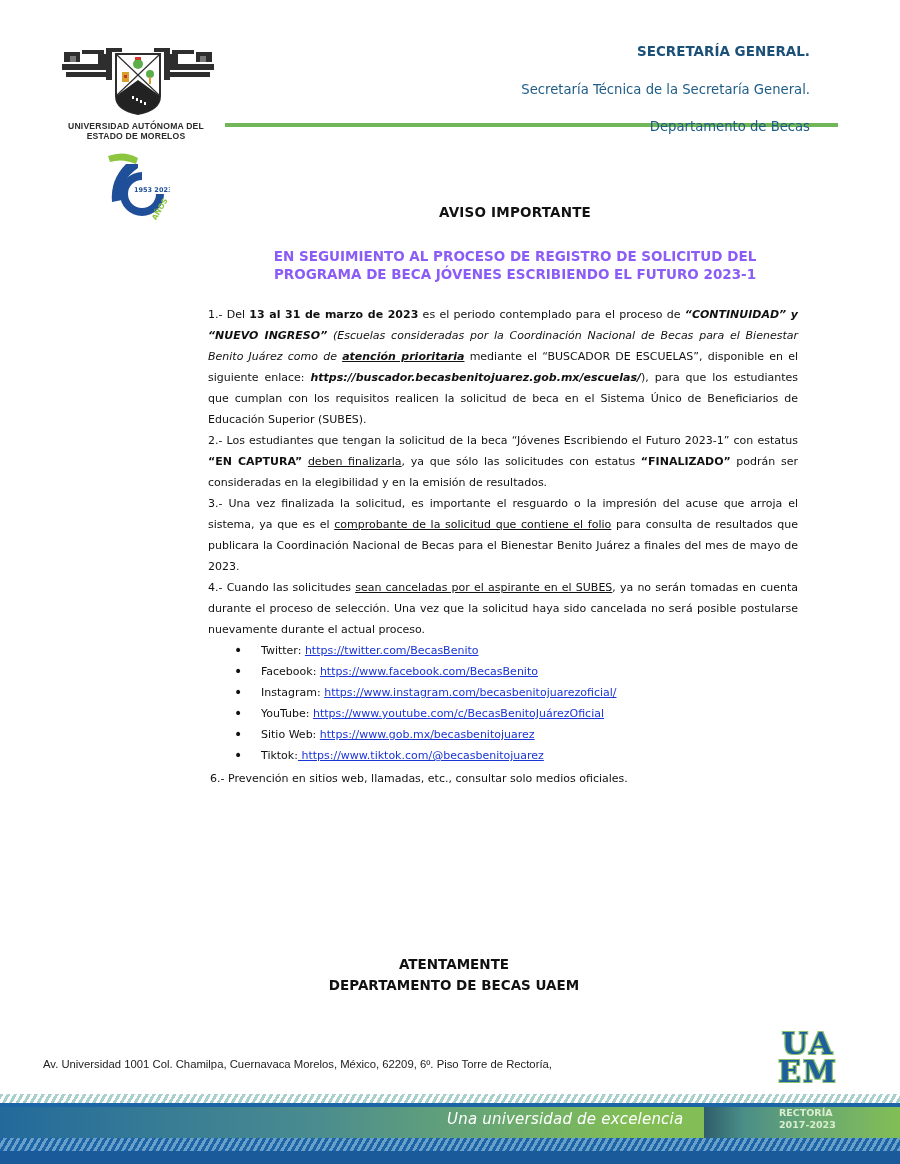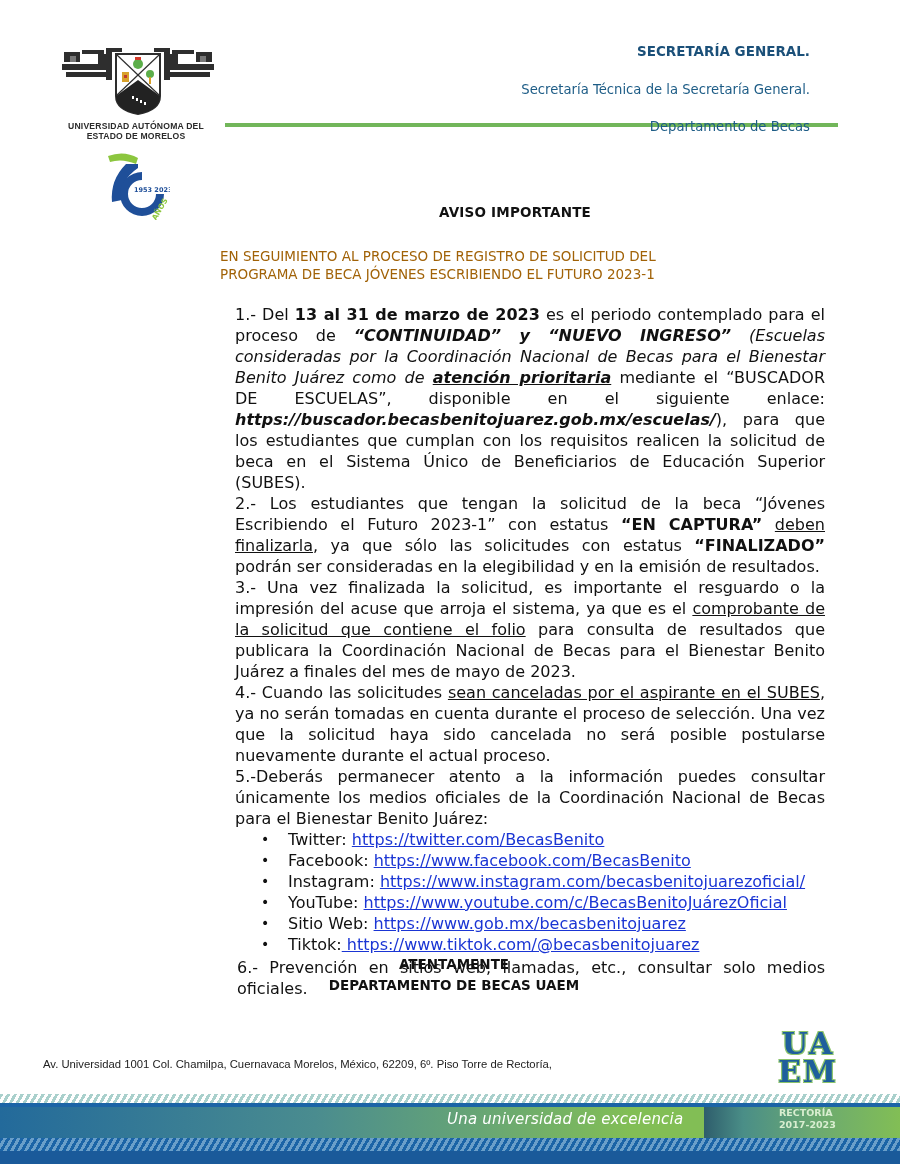--- a/index.html
+++ b/index.html
@@ -16,25 +16,25 @@
   .header-green-line { position: absolute; left: 225px; top: 123px; width: 613px; height: 4px; background: #72b65a; }
 
   .hdr-right { position: absolute; right: 90px; text-align: right; color: #1d5c86; }
   .hdr-title { top: 43px; font-weight: bold; font-size: 13.5px; color: #1b5079; margin-left: 11px; }
   .hdr-sub1 { top: 82px; font-size: 13.2px; }
   .hdr-sub2 { top: 119px; font-size: 13.2px; }
 
   
   .aviso { position: absolute; left: 0; width: 1030px; top: 204px; text-align: center;
            font-weight: bold; font-size: 13.5px; color: #111; letter-spacing: 0.2px; }
-  .subtitle { position: absolute; left: 220px; width: 590px; top: 247px; text-align: left;
-              font-weight: normal; font-size: 13.5px; line-height: 18px; color: #a16207; }
+  .subtitle { position: absolute; left: 220px; width: 590px; top: 247px; text-align: center;
+              font-weight: bold; font-size: 13.5px; line-height: 18px; color: #8b5cf6; }
 
-  .content { position: absolute; left: 235px; top: 304px; width: 590px;
-             font-size: 16px; line-height: 21px; color: #111; }
+  .content { position: absolute; left: 208px; top: 304px; width: 590px;
+             font-size: 11px; line-height: 21px; color: #111; }
   .content p { margin: 0; text-align: justify; }
   .content b { font-weight: bold; }
   .content .it { font-style: italic; }
   .content u { text-decoration: underline; }
   .lnk { color: #1a35d4; text-decoration: underline; }
 
   .social { list-style: none; margin: 0; padding: 0 0 0 26px; }
   .social li { position: relative; padding-left: 27px; line-height: 21px; white-space: nowrap; }
   .social li::before { content: "•"; position: absolute; left: 0; top: 0; font-size: 14px; }
 
@@ -138,21 +138,20 @@
 
 <div class="content">
   <p><span>1.- Del </span><b>13 al 31 de marzo de 2023</b><span> es el periodo contemplado para el proceso de </span><b class="it">“CONTINUIDAD” y “NUEVO INGRESO”</b><span class="it"> (Escuelas consideradas por la Coordinación Nacional de Becas para el Bienestar Benito Juárez como de </span><b class="it"><u>atención prioritaria</u></b><span> mediante el “BUSCADOR DE ESCUELAS”, disponible en el siguiente enlace: </span><b class="it">https://buscador.becasbenitojuarez.gob.mx/escuelas/</b><span>), para que los estudiantes que cumplan con los requisitos realicen la solicitud de beca en el Sistema Único de Beneficiarios de Educación Superior (SUBES).</span></p>
 
   <p><span>2.- Los estudiantes que tengan la solicitud de la beca “Jóvenes Escribiendo el Futuro 2023-1” con estatus </span><b>“EN CAPTURA”</b><span> </span><u>deben finalizarla</u><span>, ya que sólo las solicitudes con estatus </span><b>“FINALIZADO”</b><span> podrán ser consideradas en la elegibilidad y en la emisión de resultados.</span></p>
 
   <p><span>3.- Una vez finalizada la solicitud, es importante el resguardo o la impresión del acuse que arroja el sistema, ya que es el </span><u>comprobante de la solicitud que contiene el folio</u><span> para consulta de resultados que publicara la Coordinación Nacional de Becas para el Bienestar Benito Juárez a finales del mes de mayo de 2023.</span></p>
 
   <p><span>4.- Cuando las solicitudes </span><u>sean canceladas por el aspirante en el SUBES</u><span>, ya no serán tomadas en cuenta durante el proceso de selección. Una vez que la solicitud haya sido cancelada no será posible postularse nuevamente durante el actual proceso.</span></p>
 
-  <p>5.-Deberás permanecer atento a la información puedes consultar únicamente los medios oficiales de la Coordinación Nacional de Becas para el Bienestar Benito Juárez:</p>
 
   <ul class="social">
     <li><span>Twitter: </span><a class="lnk">https://twitter.com/BecasBenito</a></li>
     <li><span>Facebook: </span><a class="lnk">https://www.facebook.com/BecasBenito</a></li>
     <li><span>Instagram: </span><a class="lnk">https://www.instagram.com/becasbenitojuarezoficial/</a></li>
     <li><span>YouTube: </span><a class="lnk">https://www.youtube.com/c/BecasBenitoJuárezOficial</a></li>
     <li><span>Sitio Web: </span><a class="lnk">https://www.gob.mx/becasbenitojuarez</a></li>
     <li><span>Tiktok:</span><a class="lnk"> https://www.tiktok.com/@becasbenitojuarez</a></li>
   </ul>
 

